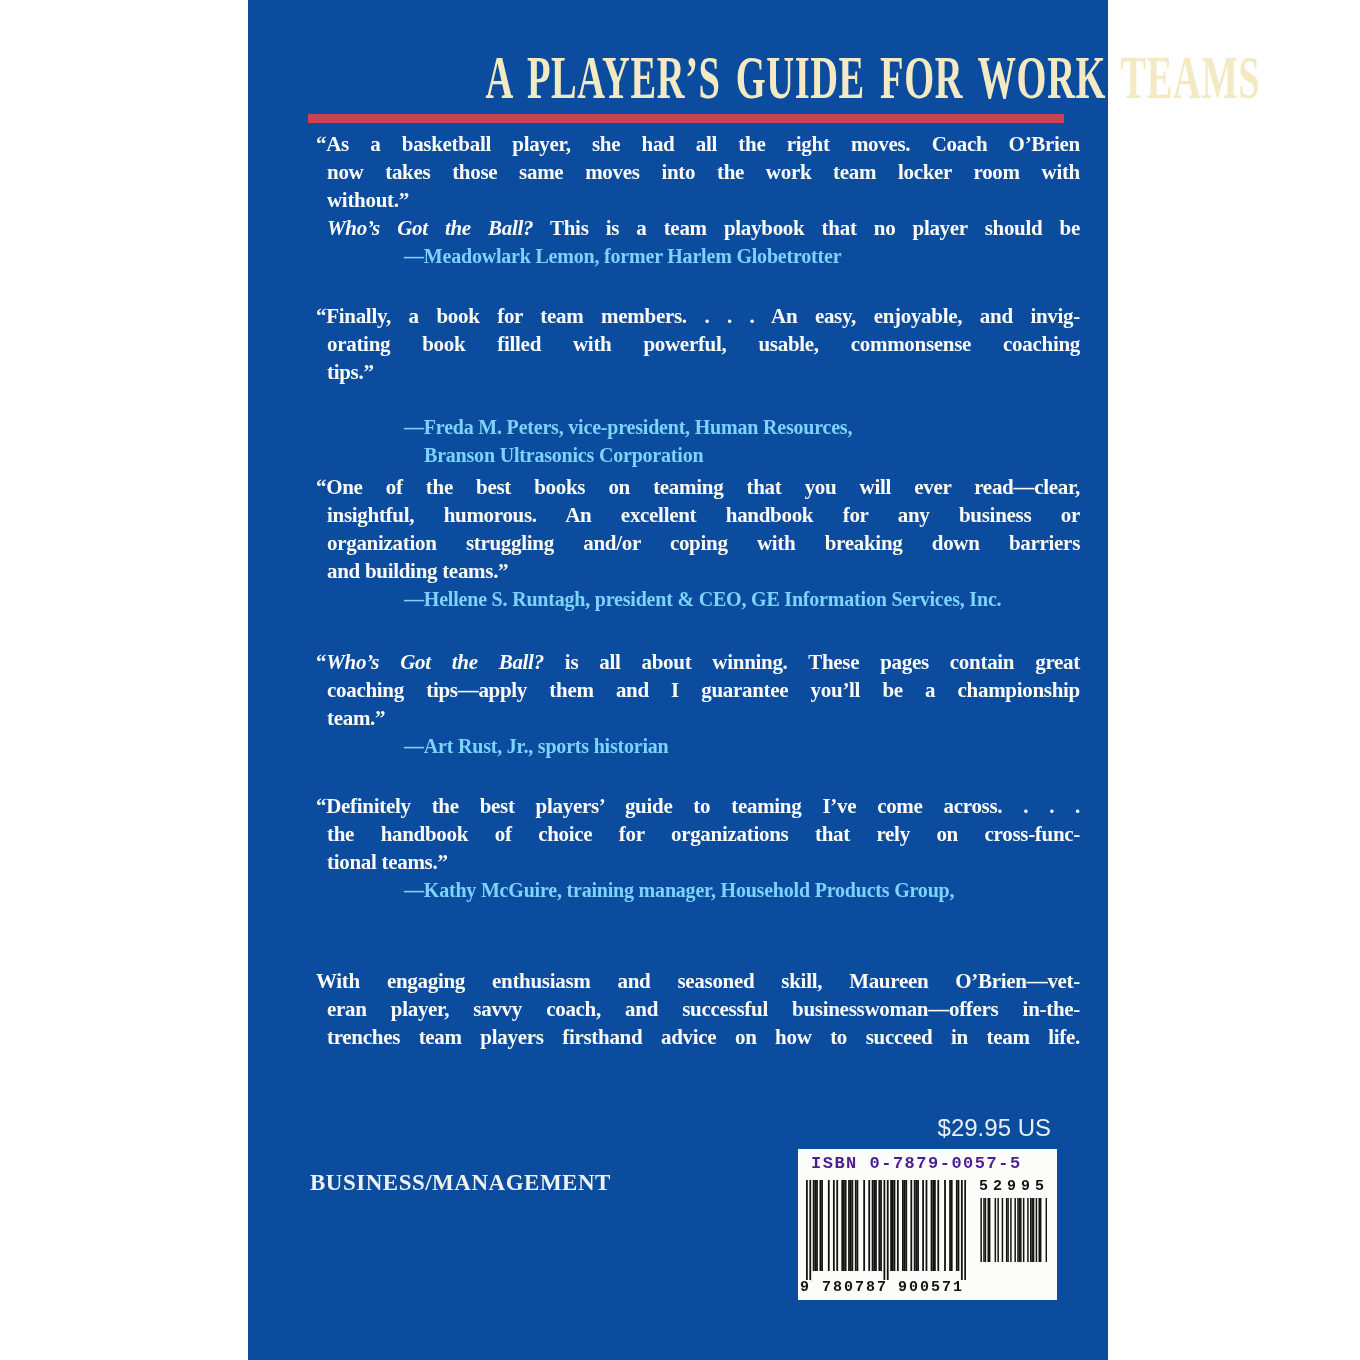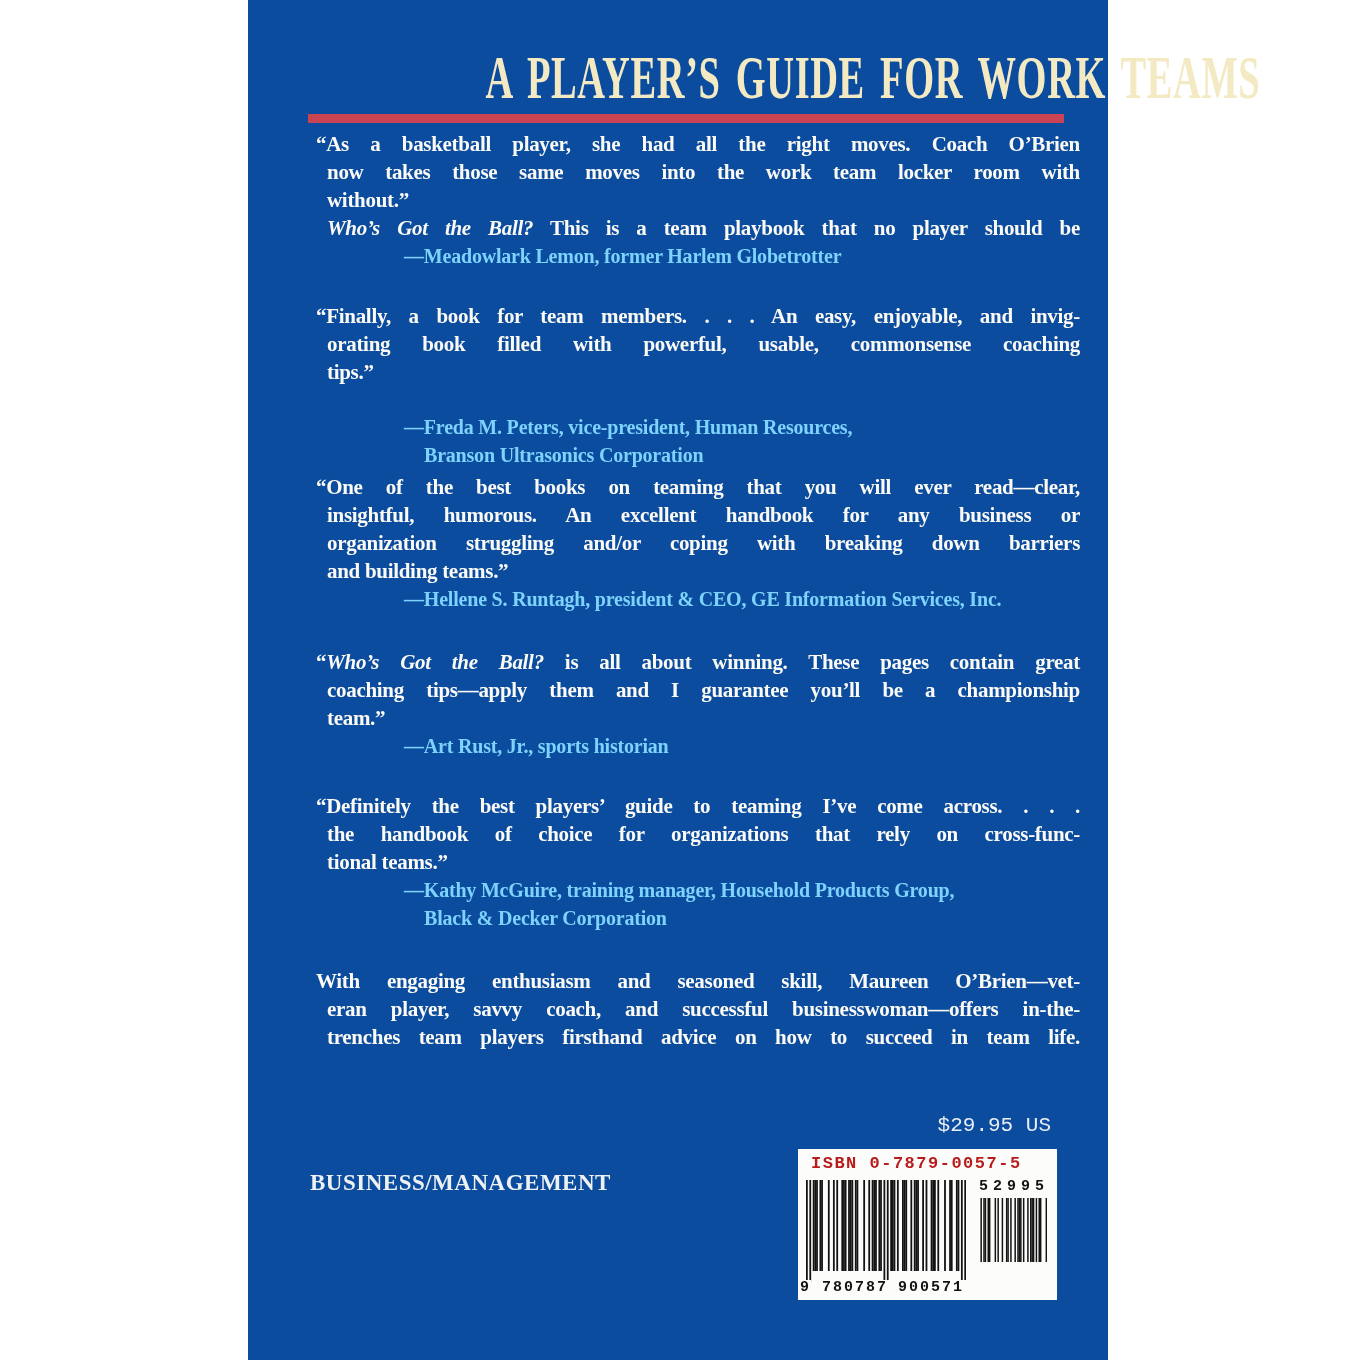--- a/index.html
+++ b/index.html
@@ -37,35 +37,35 @@
 
   .q1 { top:130px; }
   .q2 { top:302px; }
   .q3 { top:473px; }
   .q4 { top:648px; }
   .q5 { top:792px; }
   .closing { top:967px; }
 
   .price {
     position:absolute; right:57px; top:1114px;
-    font-family:Liberation Mono, monospace; font-size:21px; color:#e9eef5;
+    font-family:Liberation Sans, sans-serif; font-size:24px; color:#e9eef5;
   }
   .category {
     position:absolute; left:62px; top:1170px;
     font-size:23px; font-weight:bold; color:#edf1f2; letter-spacing:0.5px;
   }
 
   .bc-box {
     position:absolute; left:550px; top:1149px; width:259px; height:151px;
     background:#fcfcfb;
   }
   .isbn-line {
     position:absolute; left:13px; top:5px; width:240px;
     font-family:"Liberation Mono", monospace; font-weight:700;
-    font-size:17px; letter-spacing:1.5px; color:#b91c1c; white-space:nowrap;
+    font-size:17px; letter-spacing:1.5px; color:#4c1d95; white-space:nowrap;
   }
   .ean-svg { position:absolute; left:8px; top:31px; width:160px; height:102px; display:block; }
   .ean-digits {
     position:absolute; left:0; bottom:4px; width:176px; display:flex;
     font-family:"Liberation Mono", monospace; font-weight:700; font-size:15px;
     color:#131313; letter-spacing:2px; z-index:2;
   }
   .ean-digits span { background:#fcfcfb; line-height:16px; }
   .ean-digits .d1 { margin-left:2px; }
   .ean-digits .d2 { margin-left:9px; padding:0 2px; }
@@ -116,21 +116,20 @@
     <div class="qline cont">coaching tips—apply them and I guarantee you’ll be a championship</div>
     <div class="qline cont last">team.”</div>
     <div class="attr">—Art Rust, Jr., sports historian</div>
   </div>
 
   <div class="quote q5">
     <div class="qline">“Definitely the best players’ guide to teaming I’ve come across. . . .</div>
     <div class="qline cont">the handbook of choice for organizations that rely on cross-func-</div>
     <div class="qline cont last">tional teams.”</div>
     <div class="attr">—Kathy McGuire, training manager, Household Products Group,</div>
-    <div class="attr second">Black &amp; Decker Corporation</div>
   </div>
 
   <div class="quote closing">
     <div class="qline">With engaging enthusiasm and seasoned skill, Maureen O’Brien—vet-</div>
     <div class="qline cont">eran player, savvy coach, and successful businesswoman—offers in-the-</div>
     <div class="qline cont">trenches team players firsthand advice on how to succeed in team life.</div>
   </div>
 
   <div class="price">$29.95 US</div>
   <div class="category">BUSINESS/MANAGEMENT</div>

